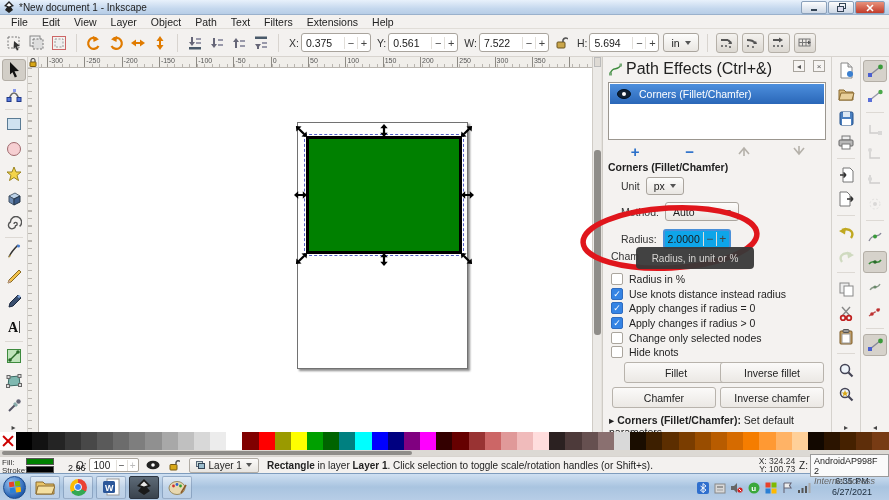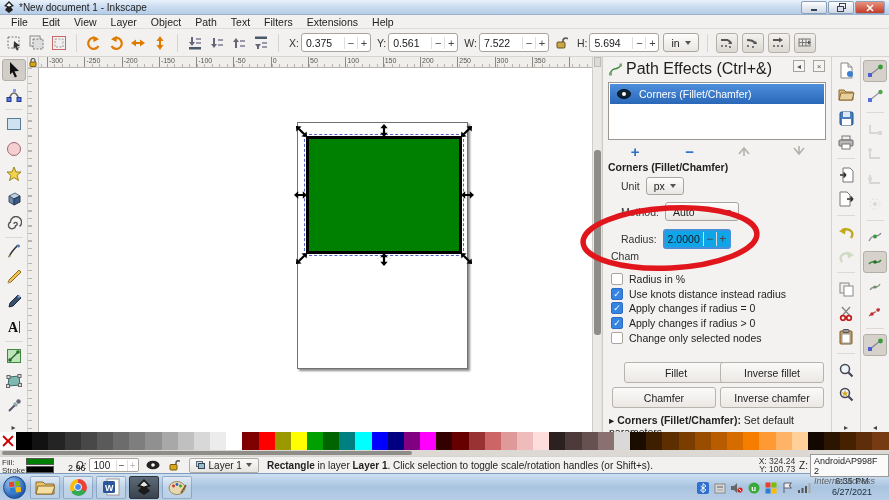--- a/index.html
+++ b/index.html
@@ -638,20 +638,24 @@
             <span class="cb-box checked">✓</span>
             <span class="cb-label">Apply changes if radius = 0</span>
           </div>
           <div class="cb-row">
             <span class="cb-box checked">✓</span>
             <span class="cb-label">Apply changes if radius &gt; 0</span>
           </div>
           <div class="cb-row">
             <span class="cb-box"></span>
             <span class="cb-label">Change only selected nodes</span>
+          </div>
+          <div class="cb-row">
+            <span class="cb-box"></span>
+            <span class="cb-label">Hide knots</span>
           </div>
         </div>
 
       <div class="pe-btn" style="left:21px; top:305px;">Fillet</div>
       <div class="pe-btn" style="left:117px; top:305px;">Inverse fillet</div>
       <div class="pe-btn" style="left:9px; top:330px;">Chamfer</div>
       <div class="pe-btn" style="left:117px; top:330px;">Inverse chamfer</div>
 
       <div class="pe-footer">▸ <b>Corners (Fillet/Chamfer):</b><span> Set default parameters</span></div>
     </div>
@@ -1034,20 +1038,21 @@
           </svg>
         </div>
     </div>
     <div class="clock">
       <div>6:35 PM</div>
       <div>6/27/2021</div>
     </div>
   </div>
 
   <span class="hidden-label">Cham</span>
+  <div class="tooltip">Radius, in unit or %</div>
   <svg class="red-ellipse" viewBox="0 0 184 72">
       <ellipse cx="92" cy="36" rx="87" ry="30" fill="none" stroke="#e0161c" stroke-width="5.5" transform="rotate(-3 92 36)"></ellipse>
     </svg>
   <div class="net-popup">
     <div class="l1">AndroidAP998F 2</div>
     <div class="l2">Internet access</div>
   </div>
 
 </div>
 

